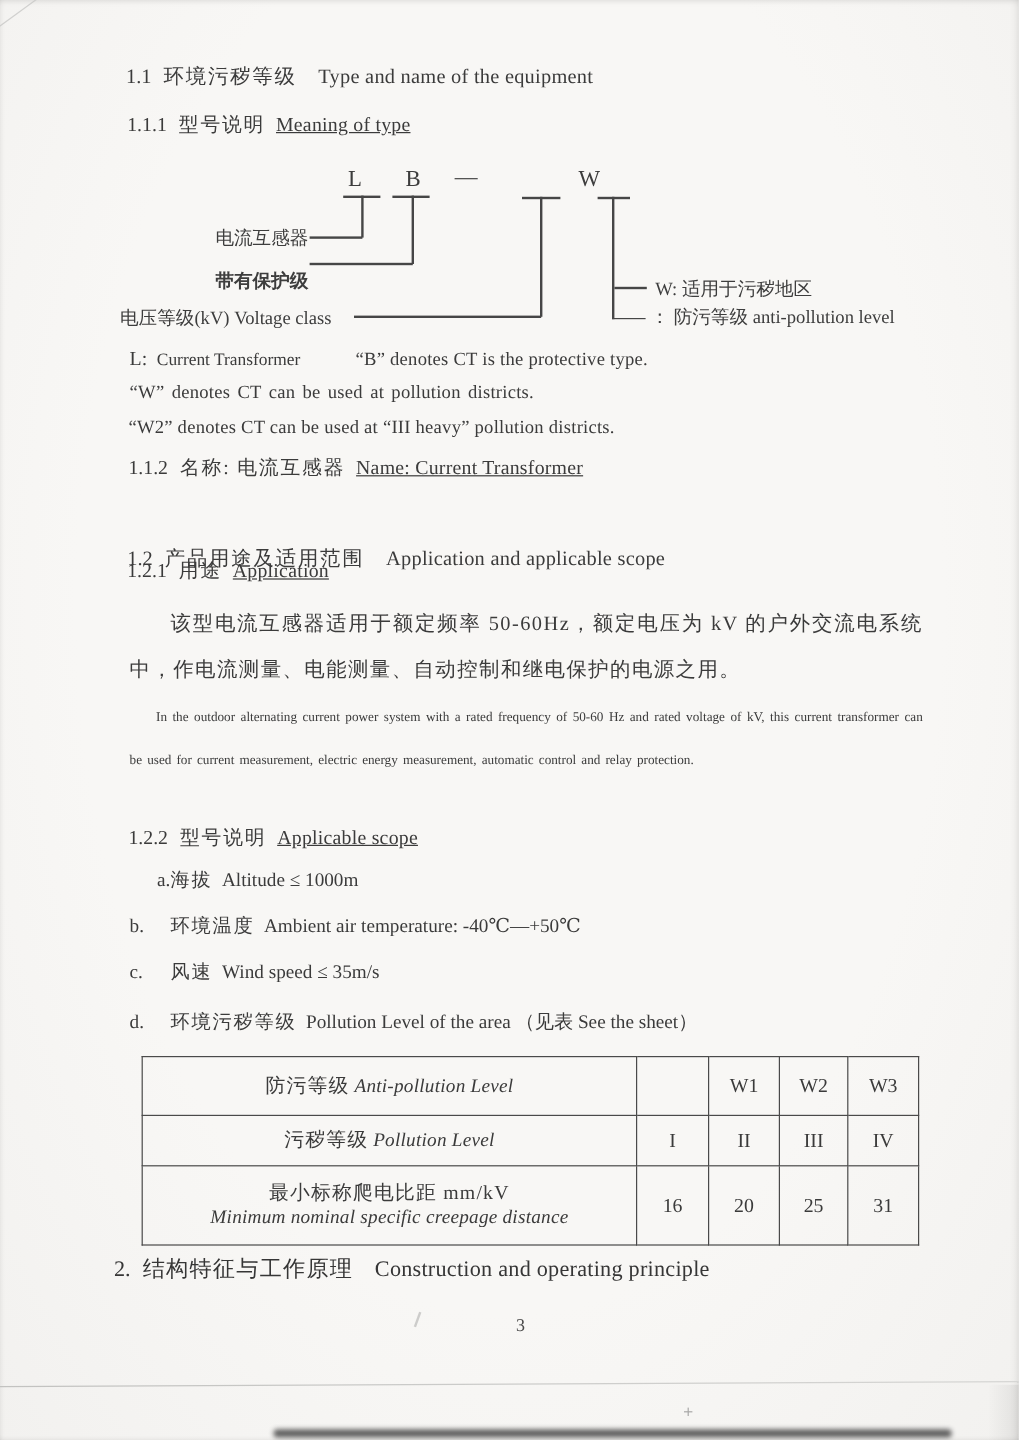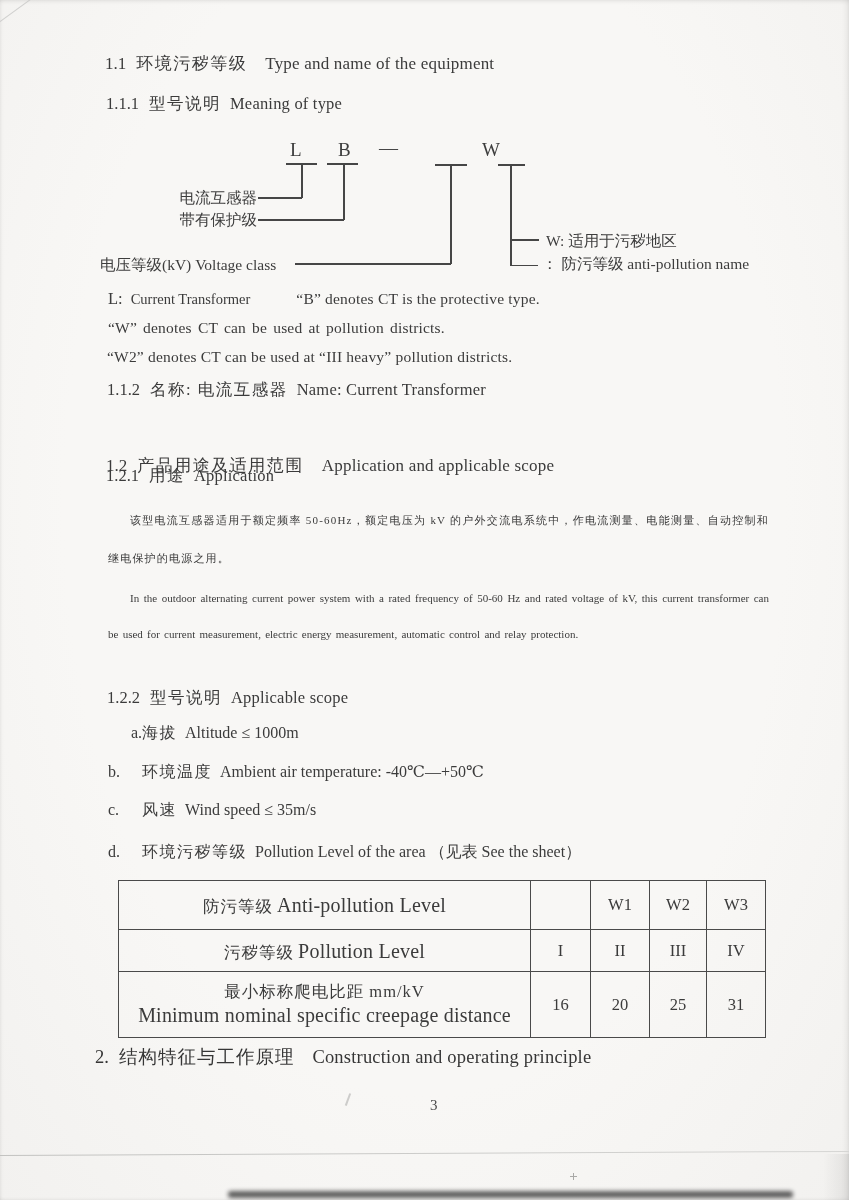--- a/index.html
+++ b/index.html
@@ -15,49 +15,49 @@
     box-shadow:inset 0 3px 5px -2px rgba(0,0,0,.08),
                inset 3px 0 5px -3px rgba(0,0,0,.07),
                inset -4px 0 7px -3px rgba(0,0,0,.10),
                inset 0 -2px 4px -2px rgba(0,0,0,.05);
   }
   .abs{position:absolute;white-space:nowrap;}
   .hsec{font-size:17px;}
   .hsub{font-size:16.5px;}
   .cn{letter-spacing:1.5px;}
   .en-gap{margin-left:18px;letter-spacing:.2px;}
-  .en-gap-sm{margin-left:9px;letter-spacing:.2px;}
+  .en-gap-sm{margin-left:9px;letter-spacing:.2px;text-decoration:underline;}
   .num{margin-right:10px;}
   
   .ln{position:absolute;background:#464646;}
   .dg-letter{position:absolute;font-size:19px;color:#3d3d3d;}
   .dg-label{position:absolute;font-size:15.5px;color:#3d3d3d;white-space:nowrap;}
   .ralign{text-align:right;}
   
   .note{font-size:15.5px;letter-spacing:.2px;}
   .para{
     position:absolute;left:108px;width:661px;text-align:justify;
     text-indent:2em;white-space:normal;
   }
-  .para.cn-p{font-size:11px;line-height:38px;letter-spacing:1.2px;}
+  .para.cn-p{font-size:17px;line-height:38px;letter-spacing:1.2px;}
   .para.en-p{font-size:11px;line-height:35.5px;word-spacing:1.5px;}
   .item{font-size:16px;}
   .item .ikey{display:inline-block;width:34px;}
   .item .icn{letter-spacing:1.5px;margin-right:8px;}
   
   table.sheet{
     position:absolute;left:118px;top:880px;border-collapse:collapse;
     table-layout:fixed;font-size:16.5px;color:#3b3b3b;
   }
   table.sheet td{
     border:1.6px solid #4a4a4a;text-align:center;vertical-align:middle;
     padding:0;line-height:1.3;
   }
   .tbl-cn{letter-spacing:1px;}
-  .tbl-en{font-size:20px;letter-spacing:.2px;}
+  .tbl-en{font-size:16px;letter-spacing:.2px;font-style:italic;}
   .h2line{font-size:18.5px;color:#363636;}
   .pagenum{font-size:15px;color:#4a4a4a;}
   
   .artifact{position:absolute;pointer-events:none;}
 </style>
 </head>
 <body>
 
 <div class="page">
 
@@ -85,24 +85,24 @@
     <div class="ln" style="left:450px;top:164px;width:1.6px;height:100px;"></div>
     <div class="ln" style="left:510px;top:164px;width:1.6px;height:102px;"></div>
 
     <div class="ln" style="left:258px;top:197px;width:44px;height:1.6px;"></div>
     <div class="ln" style="left:258px;top:219px;width:86px;height:1.6px;"></div>
     <div class="ln" style="left:295px;top:263px;width:156px;height:1.6px;"></div>
     <div class="ln" style="left:512px;top:239px;width:27px;height:1.6px;"></div>
     <div class="ln" style="left:510px;top:264.5px;width:28px;height:1.6px;"></div>
 
     <div class="dg-label ralign" style="left:150px;top:188px;width:107px;">电流互感器</div>
-    <div class="dg-label ralign" style="left:150px;top:210px;width:107px;">带有保护级</div>
+    <div class="dg-label ralign" style="left:150px;top:224px;width:107px;font-weight:bold;">带有保护级</div>
     <div class="dg-label" style="left:100px;top:255px;">电压等级(kV) Voltage class</div>
     <div class="dg-label" style="left:546px;top:231px;">W: 适用于污秽地区</div>
-    <div class="dg-label" style="left:542px;top:254px;">： 防污等级  anti-pollution name</div>
+    <div class="dg-label" style="left:542px;top:254px;">： 防污等级  anti-pollution level</div>
   </div>
 
   <div class="abs note" style="left:108px;top:319px;word-spacing:2px;">“W” denotes CT can be used at pollution districts.</div>
   <div class="abs" style="left:108px;top:289px;">
     <span style="font-size:16.5px;">L:</span>
     <span style="font-size:14.5px;margin-left:4px;">Current Transformer</span>
     <span class="note" style="margin-left:42px;">“B” denotes CT is the protective type.</span>
   </div>
   <div class="abs note" style="left:107px;top:348px;text-align:center;">“W2” denotes CT can be used at “III heavy” pollution districts.</div>
 

